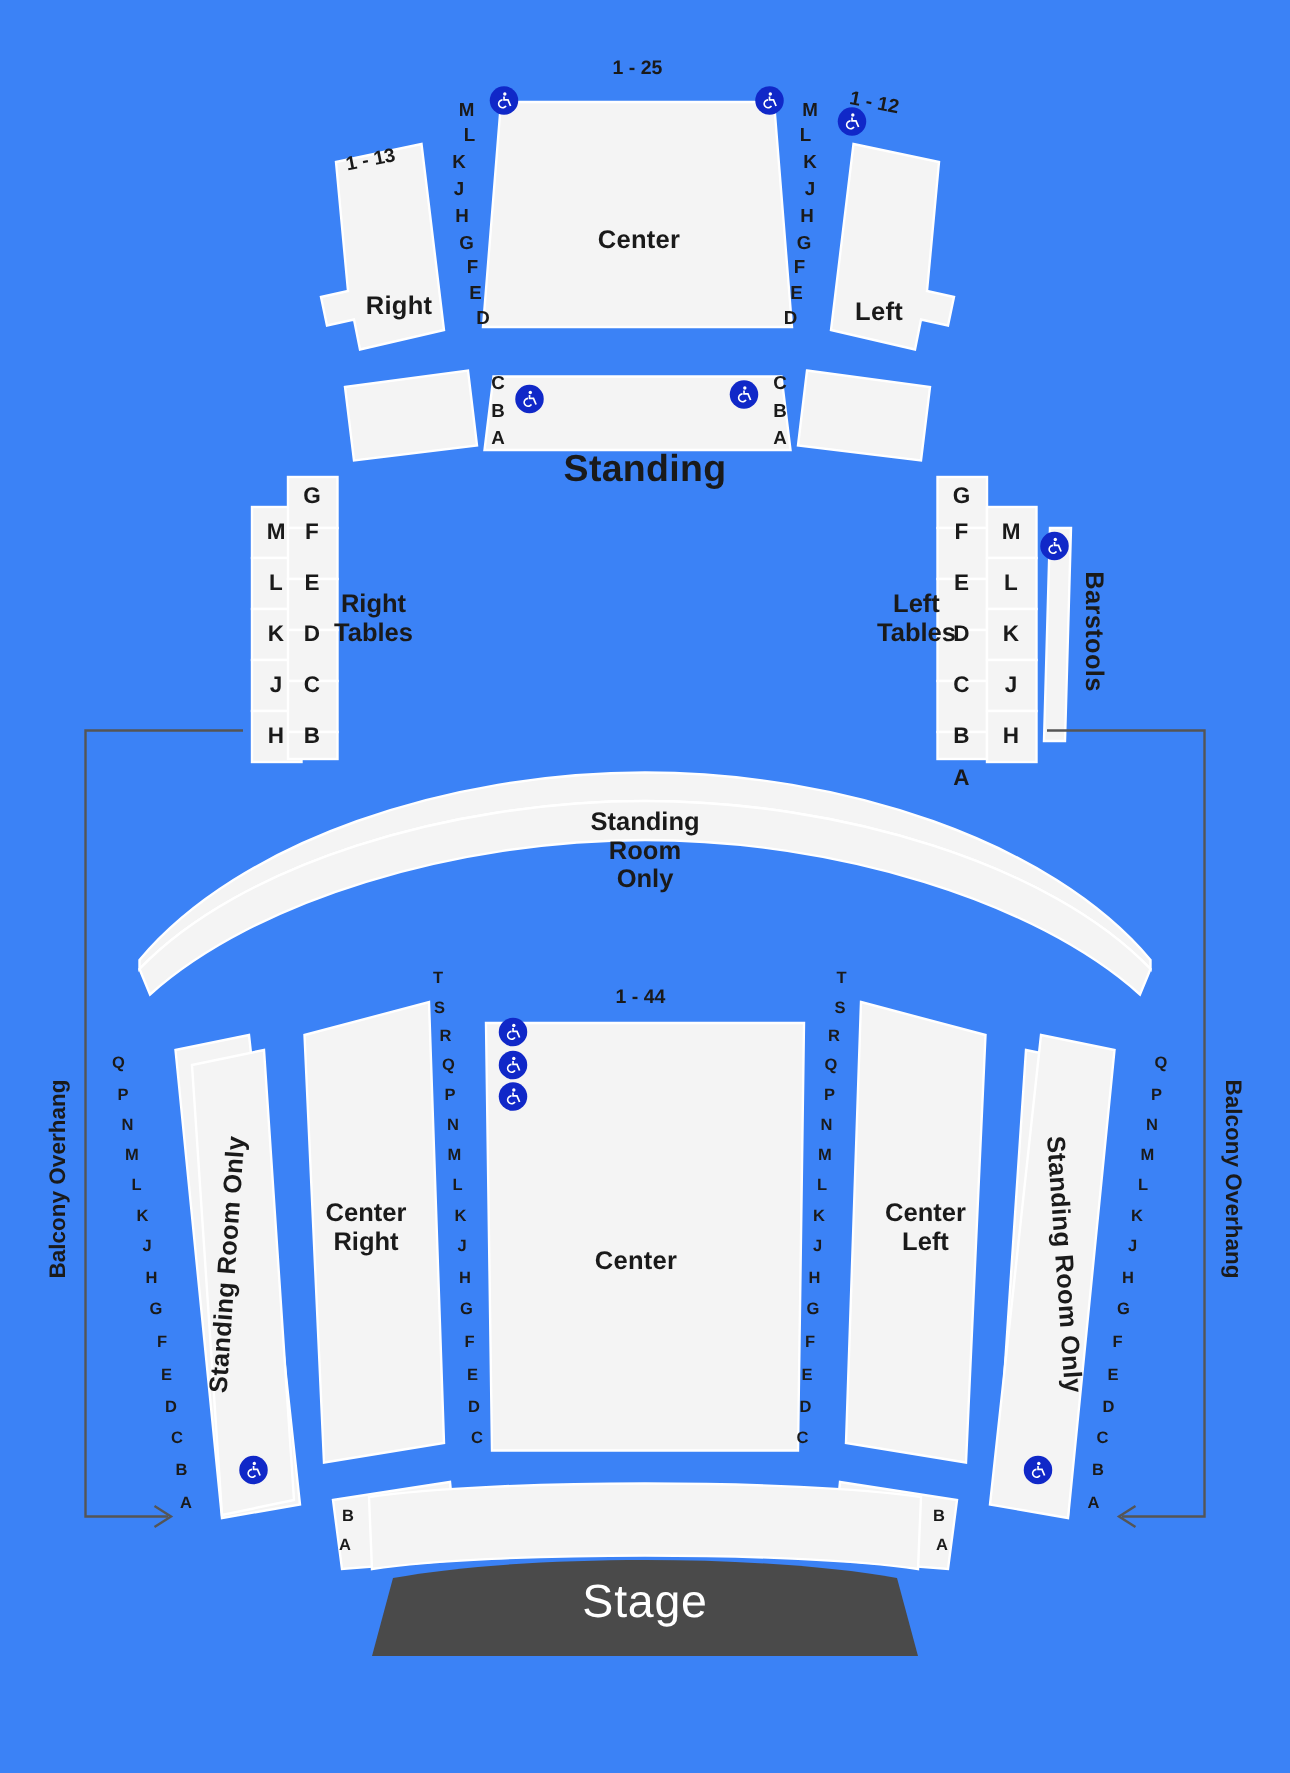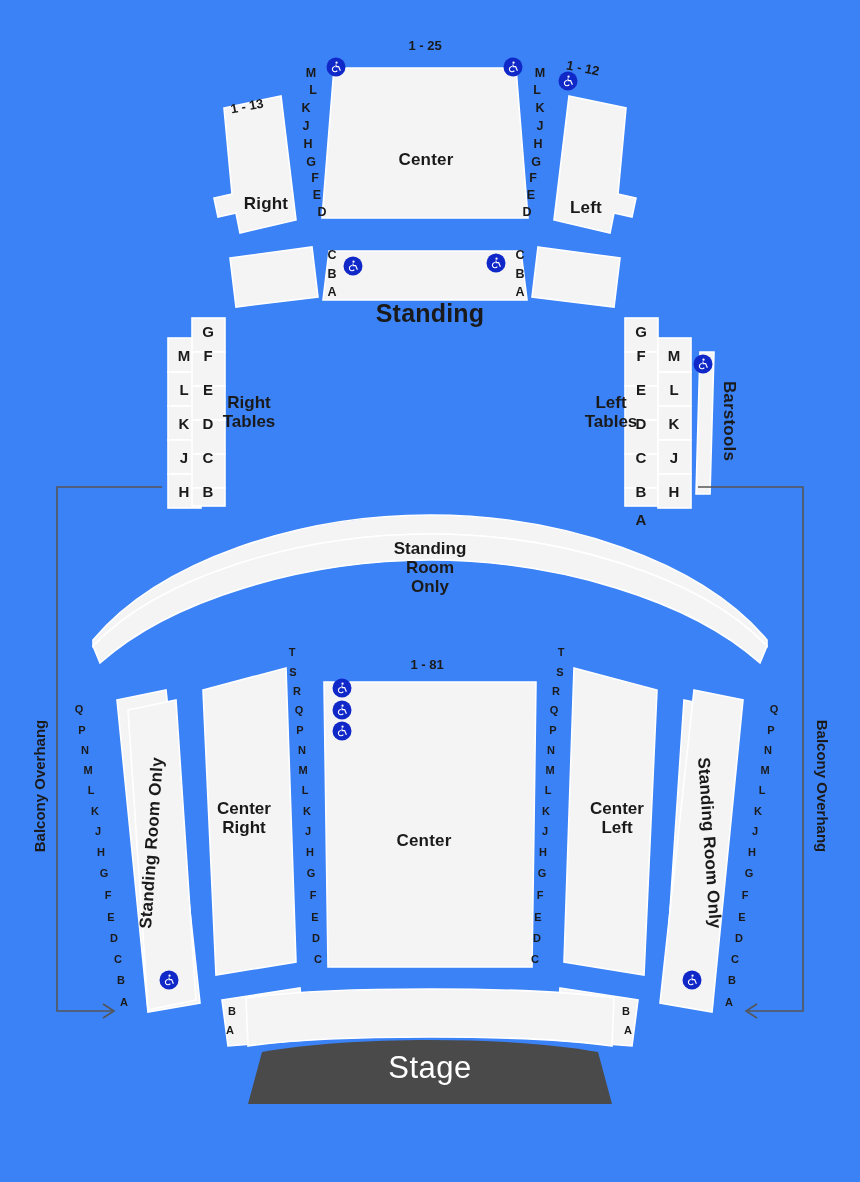--- a/index.html
+++ b/index.html
@@ -190,21 +190,21 @@
 
   <div class="lbl sect-name" style="left:729px;top:421px;
        transform:translate(-50%,-50%) rotate(90deg);">Barstools</div>
 
   <div class="lbl sect-multi" style="left:430px;top:567px;">
     <div>Standing</div>
     <div>Room</div>
     <div>Only</div>
   </div>
 
-  <div class="lbl rangelbl" style="left:427px;top:664px;">1 - 81</div>
+  <div class="lbl rangelbl" style="left:427px;top:664px;">1 - 44</div>
 
   <div class="lbl sect-multi" style="left:244px;top:818px;">
     <div>Center</div>
     <div>Right</div>
   </div>
   <div class="lbl sect-name" style="left:424px;top:841px;">Center</div>
   <div class="lbl sect-multi" style="left:617px;top:818px;">
     <div>Center</div>
     <div>Left</div>
   </div>

